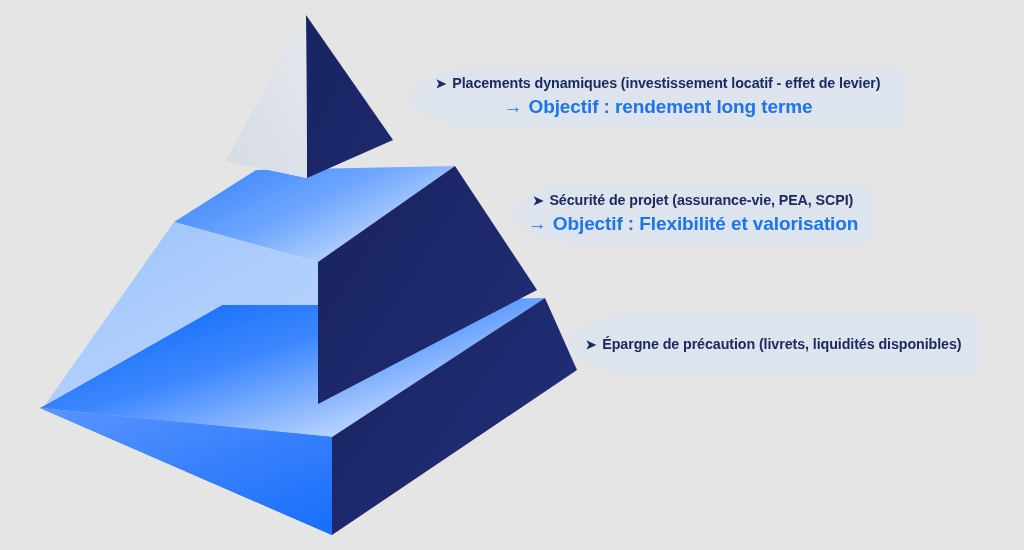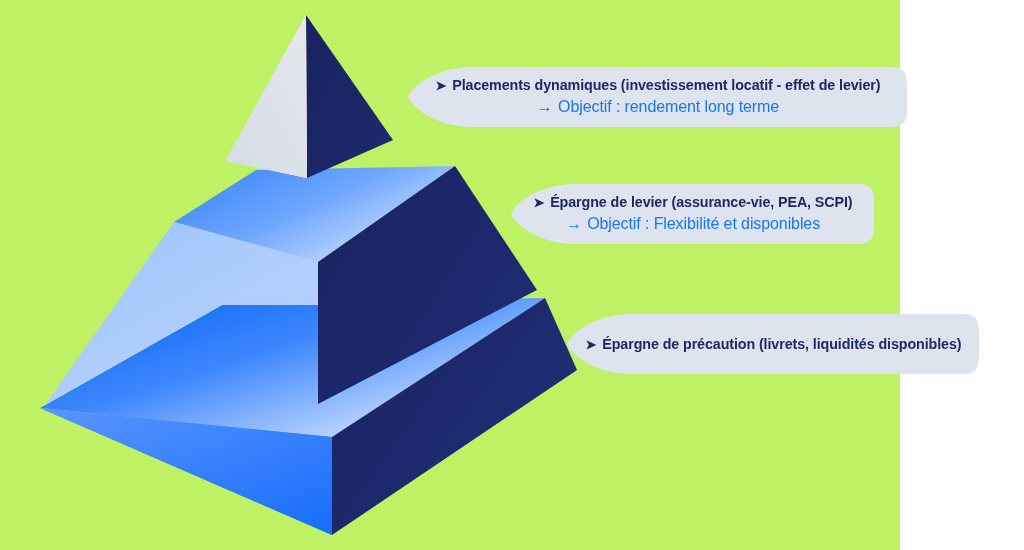--- a/index.html
+++ b/index.html
@@ -8,23 +8,23 @@
     background: #ffffff;
   }
   body {
     width: 1024px;
     height: 550px;
     overflow: hidden;
     font-family: "Liberation Sans", sans-serif;
   }
   #stage {
     position: relative;
-    width: 900px;
+    width: 1024px;
     height: 550px;
-    background: #bef264;
+    background: #e5e5e5;
   }
   #pyramid-svg {
     position: absolute;
     left: 0;
     top: 0;
     width: 1024px;
     height: 550px;
   }
   .callout {
     position: absolute;
@@ -53,22 +53,22 @@
     font-weight: bold;
     color: #1c2a62;
     letter-spacing: -0.1px;
   }
   .line-main .bullet-icon {
     color: #1c2a62;
     font-size: 13px;
     padding-right: 2px;
   }
   .line-obj {
-    font-size: 16px;
-    font-weight: normal;
+    font-size: 19px;
+    font-weight: bold;
     color: #1b74f0;
     letter-spacing: -0.1px;
     margin-top: 2px;
   }
   .line-obj .arrow-icon {
     color: #1b74f0;
     padding-right: 1px;
   }
 
   
@@ -162,25 +162,25 @@
   </div>
 
   <div class="callout" id="callout-middle">
     <svg class="callout-bg" viewBox="0 0 372 72" preserveAspectRatio="none" xmlns="http://www.w3.org/2000/svg">
       <path fill="#dee4ed" d="M 4,36 C 10,22 34,8 64,6 L 352,6 C 363,6 367,12 367,22 L 367,50
                C 367,60 363,66 352,66 L 64,66 C 34,64 10,50 4,36 Z"></path>
     </svg>
     <div class="callout-text">
       <div class="line-main">
         <span class="bullet-icon">➤</span>
-        <span>Épargne de levier (assurance-vie, PEA, SCPI)</span>
+        <span>Sécurité de projet (assurance-vie, PEA, SCPI)</span>
       </div>
       <div class="line-obj">
         <span class="arrow-icon">→</span>
-        <span>Objectif : Flexibilité et disponibles</span>
+        <span>Objectif : Flexibilité et valorisation</span>
       </div>
     </div>
   </div>
 
   <div class="callout" id="callout-bottom">
     <svg class="callout-bg" viewBox="0 0 421 72" preserveAspectRatio="none" xmlns="http://www.w3.org/2000/svg">
       <path fill="#dee4ed" d="M 4,36 C 10,22 34,8 64,6 L 401,6 C 412,6 416,12 416,22 L 416,50
                C 416,60 412,66 401,66 L 64,66 C 34,64 10,50 4,36 Z"></path>
     </svg>
     <div class="callout-text">

